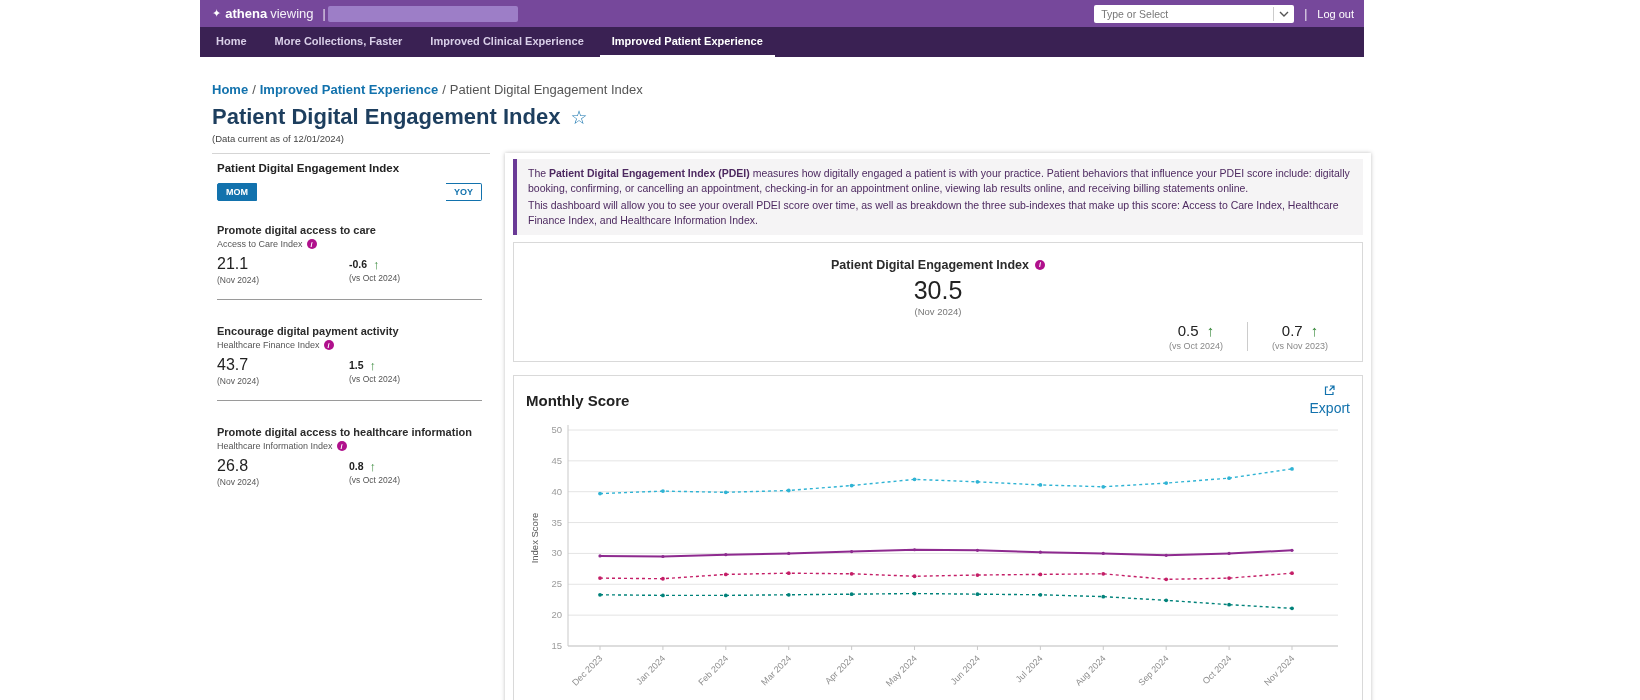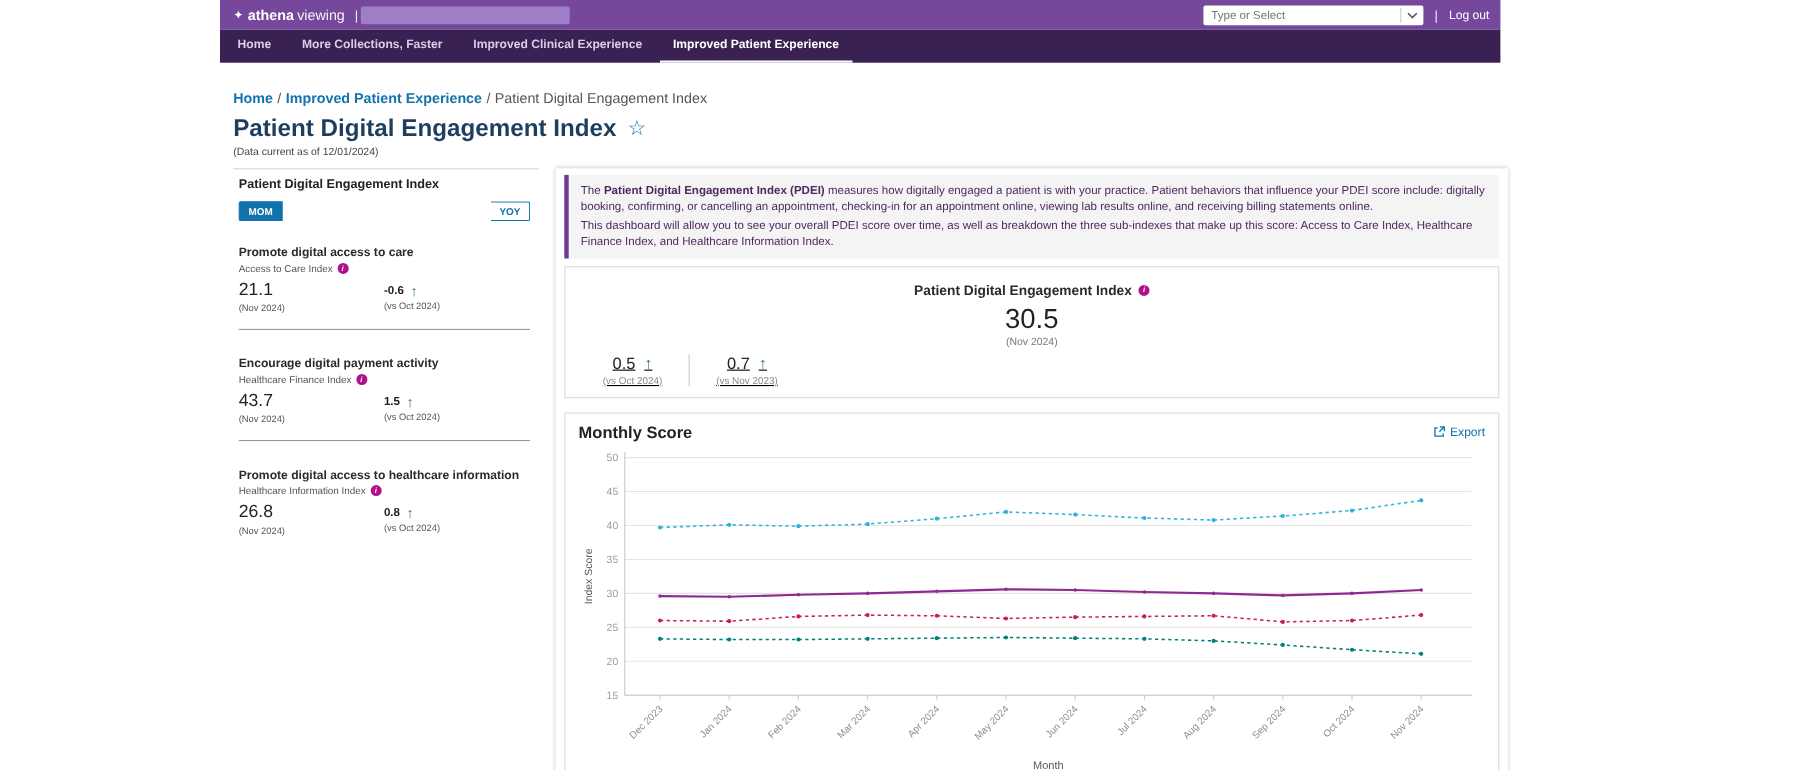--- a/index.html
+++ b/index.html
@@ -73,33 +73,33 @@
   .banner { background:#f5f4f5; border-left:4px solid #6a3a96; padding:7px 11px;
     font-size:10.5px; color:#4d2960; line-height:1.42; }
   .banner p + p { margin-top:2px; }
 
   .scorecard { border:1px solid #d9d9d9; margin-top:7px; padding:12px 10px 10px;
     text-align:center; }
   .scorecard-title { font-size:12.5px; font-weight:bold; color:#2b2b2b;
     display:inline-flex; align-items:center; gap:6px; }
   .scorecard-value { font-size:25px; color:#222; margin-top:3px; }
   .scorecard-period { font-size:9.5px; color:#777; margin-top:1px; }
-  .scorecard-deltas { display:flex; justify-content:flex-start; align-items:stretch; margin-top:5px;text-decoration:underline; }
+  .scorecard-deltas { display:flex; justify-content:flex-end; align-items:stretch; margin-top:5px; }
   .delta-block { padding:0 24px; }
   .delta-line { font-size:15px; color:#222; display:flex; align-items:center;
     justify-content:center; gap:8px; }
   .delta-line .up-arrow { font-size:15px; }
   .delta-period { font-size:9px; color:#888; margin-top:2px; }
   .delta-vsep { width:1px; background:#ccc; }
 
   .monthly-card { border:1px solid #d9d9d9; margin-top:13px; padding:9px 12px 6px; }
   .monthly-head { display:flex; align-items:center; }
   .monthly-title { font-size:15px; font-weight:bold; color:#222; }
-  .export-link { margin-left:auto; color:#1272ad; font-size:11px; display:flex;
-    gap:4px; cursor:pointer; }
+  .export-link { margin-left:auto; color:#1272ad; font-size:14px; display:flex;
+    align-items:center; gap:4px; cursor:pointer;flex-direction:column; }
   .chart-wrap { margin-top:4px; }
   svg text { font-family:"Liberation Sans", sans-serif; }
 </style>
 </head>
 <body>
 
 <div class="app">
 
   <header class="topbar">
     <div class="logo">

